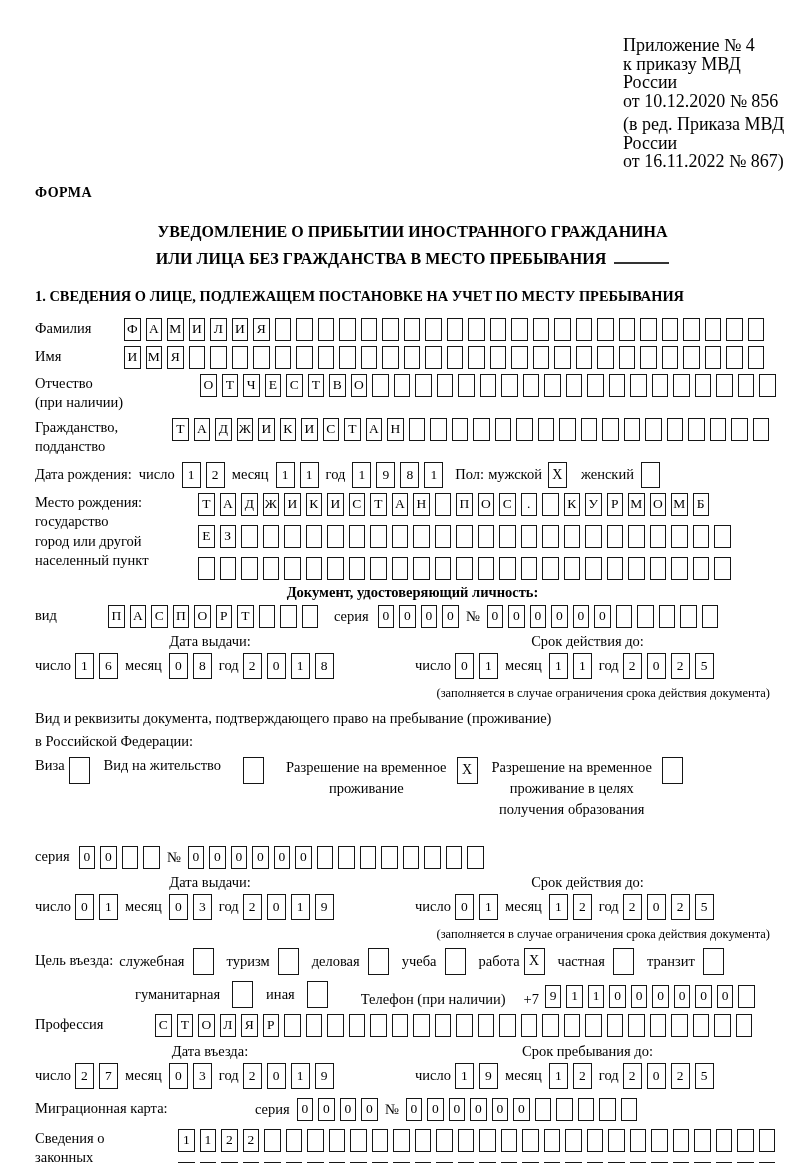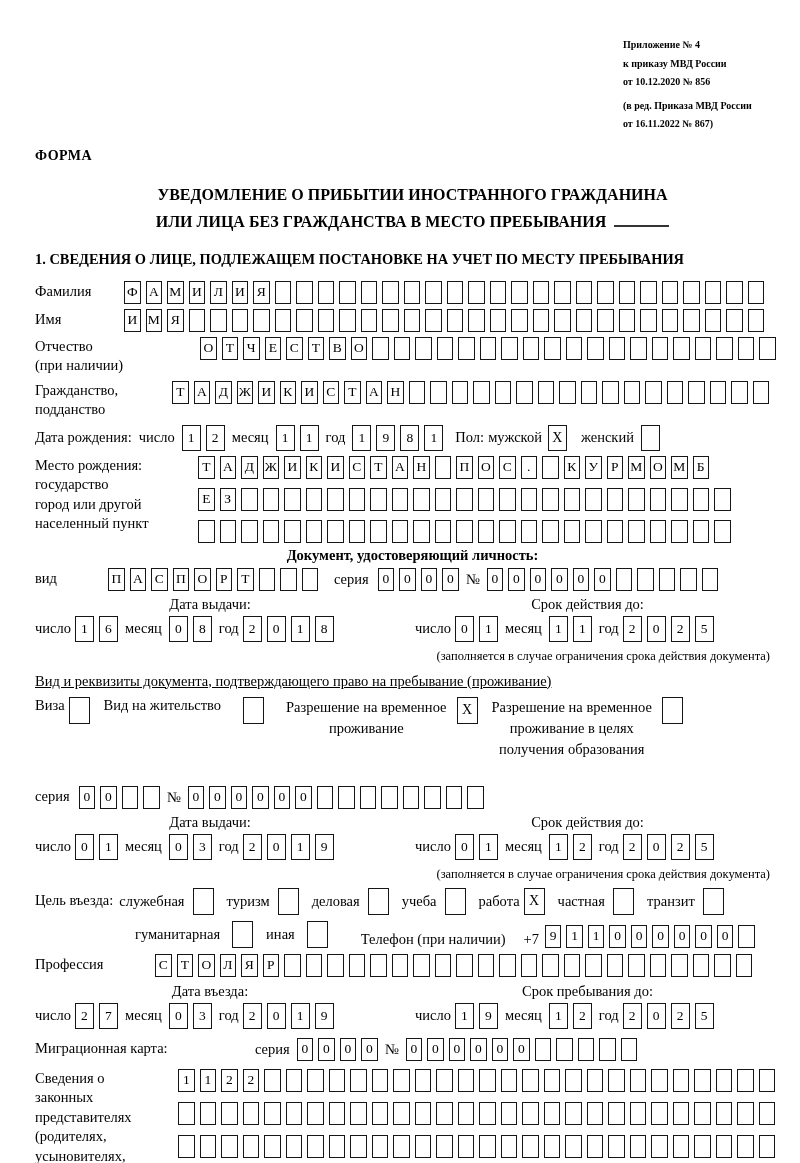--- a/index.html
+++ b/index.html
@@ -3,21 +3,21 @@
 <meta charset="utf-8">
 <style>
   * { margin:0; padding:0; box-sizing:border-box; }
   html,body { background:#fff; }
   .page {
     position:relative; width:800px; height:1163px; background:#fff; color:#000;
     font-family:"Liberation Serif","DejaVu Serif",serif; font-size:14.5px;
     padding:36px 10px 0 35px; overflow:hidden;
   }
   
-  .ref { margin-left:588px; line-height:18.5px; font-size:10px;font-weight:bold; }
+  .ref { margin-left:588px; line-height:18.5px; font-size:18px; }
   .ref2 { margin-top:5px; }
   .forma { margin-top:14px; padding-right:33px; text-align:left; font-weight:bold; font-size:14px; letter-spacing:.5px; }
   .title { margin-top:17px; text-align:center; font-weight:bold; font-size:16px; line-height:27px; }
   .tunder { display:inline-block; width:55px; height:13px; border-bottom:2px solid #333; margin-left:8px; }
   .sec { margin-top:16px; font-weight:bold; font-size:14.4px; }
   
   .cells { display:inline-flex; gap:5px; flex:none; }
   .cell {
     display:inline-flex; flex:none; align-items:center; justify-content:center;
     width:16.5px; height:23px; border:1.7px solid #161616; background:#fff;
@@ -34,21 +34,21 @@
   .dlabel.first { margin-left:0; }
   .split { display:flex; align-items:flex-start; margin-top:2px; margin-bottom:4px; }
   .lblcol { flex:none; line-height:19.5px; }
   .cellcol { display:flex; flex-direction:column; gap:9px; }
   .center-b { text-align:center; font-weight:bold; margin-bottom:4px; }
   .duo { display:flex; align-items:flex-start; margin-bottom:2px; }
   .duo-l { width:350px; flex:none; }
   .duo-r { flex:1; }
   .duo-h { text-align:center; margin-bottom:3px; }
   .note { font-size:12.5px; text-align:right; padding-right:20px; margin-bottom:6px; }
-  .intro { line-height:23px; margin-bottom:4px;text-decoration:underline; }
+  .intro { line-height:23px; margin-bottom:4px; }
   .cbrow { display:flex; align-items:flex-start; margin-bottom:26px; }
   .cbitem { display:flex; align-items:flex-start; }
   .cbitem .ml { text-align:center; line-height:21px; }
   .cbitem .cb { margin-left:10px; } .gap14 { width:14px; flex:none; } .gap22 { width:22px; flex:none; }
   .pair { display:flex; align-items:center; }
   .pair .cb { margin-left:8px; }
   .purp { display:flex; align-items:center; margin-bottom:6px; flex-wrap:nowrap; }
   .purp .pair { margin-right:13px; }
   .mt13 { margin-top:13px; }
 </style>
@@ -414,20 +414,21 @@
             <span class="cell">2</span>
             <span class="cell">5</span>
           </span>
       </div>
     </div>
   </div>
   <div class="note">(заполняется в случае ограничения срока действия документа)</div>
 
   <div class="intro">
     <div>Вид и реквизиты документа, подтверждающего право на пребывание (проживание)</div>
+    <div>в Российской Федерации:</div>
   </div>
 
   <div class="cbrow">
     <span class="cbitem">
       <span>Виза</span>
       <span class="cell cb" style="margin-left:4px;"></span>
     </span>
     <span class="gap14"></span>
     <span class="cbitem">
       <span>Вид на жительство</span>

